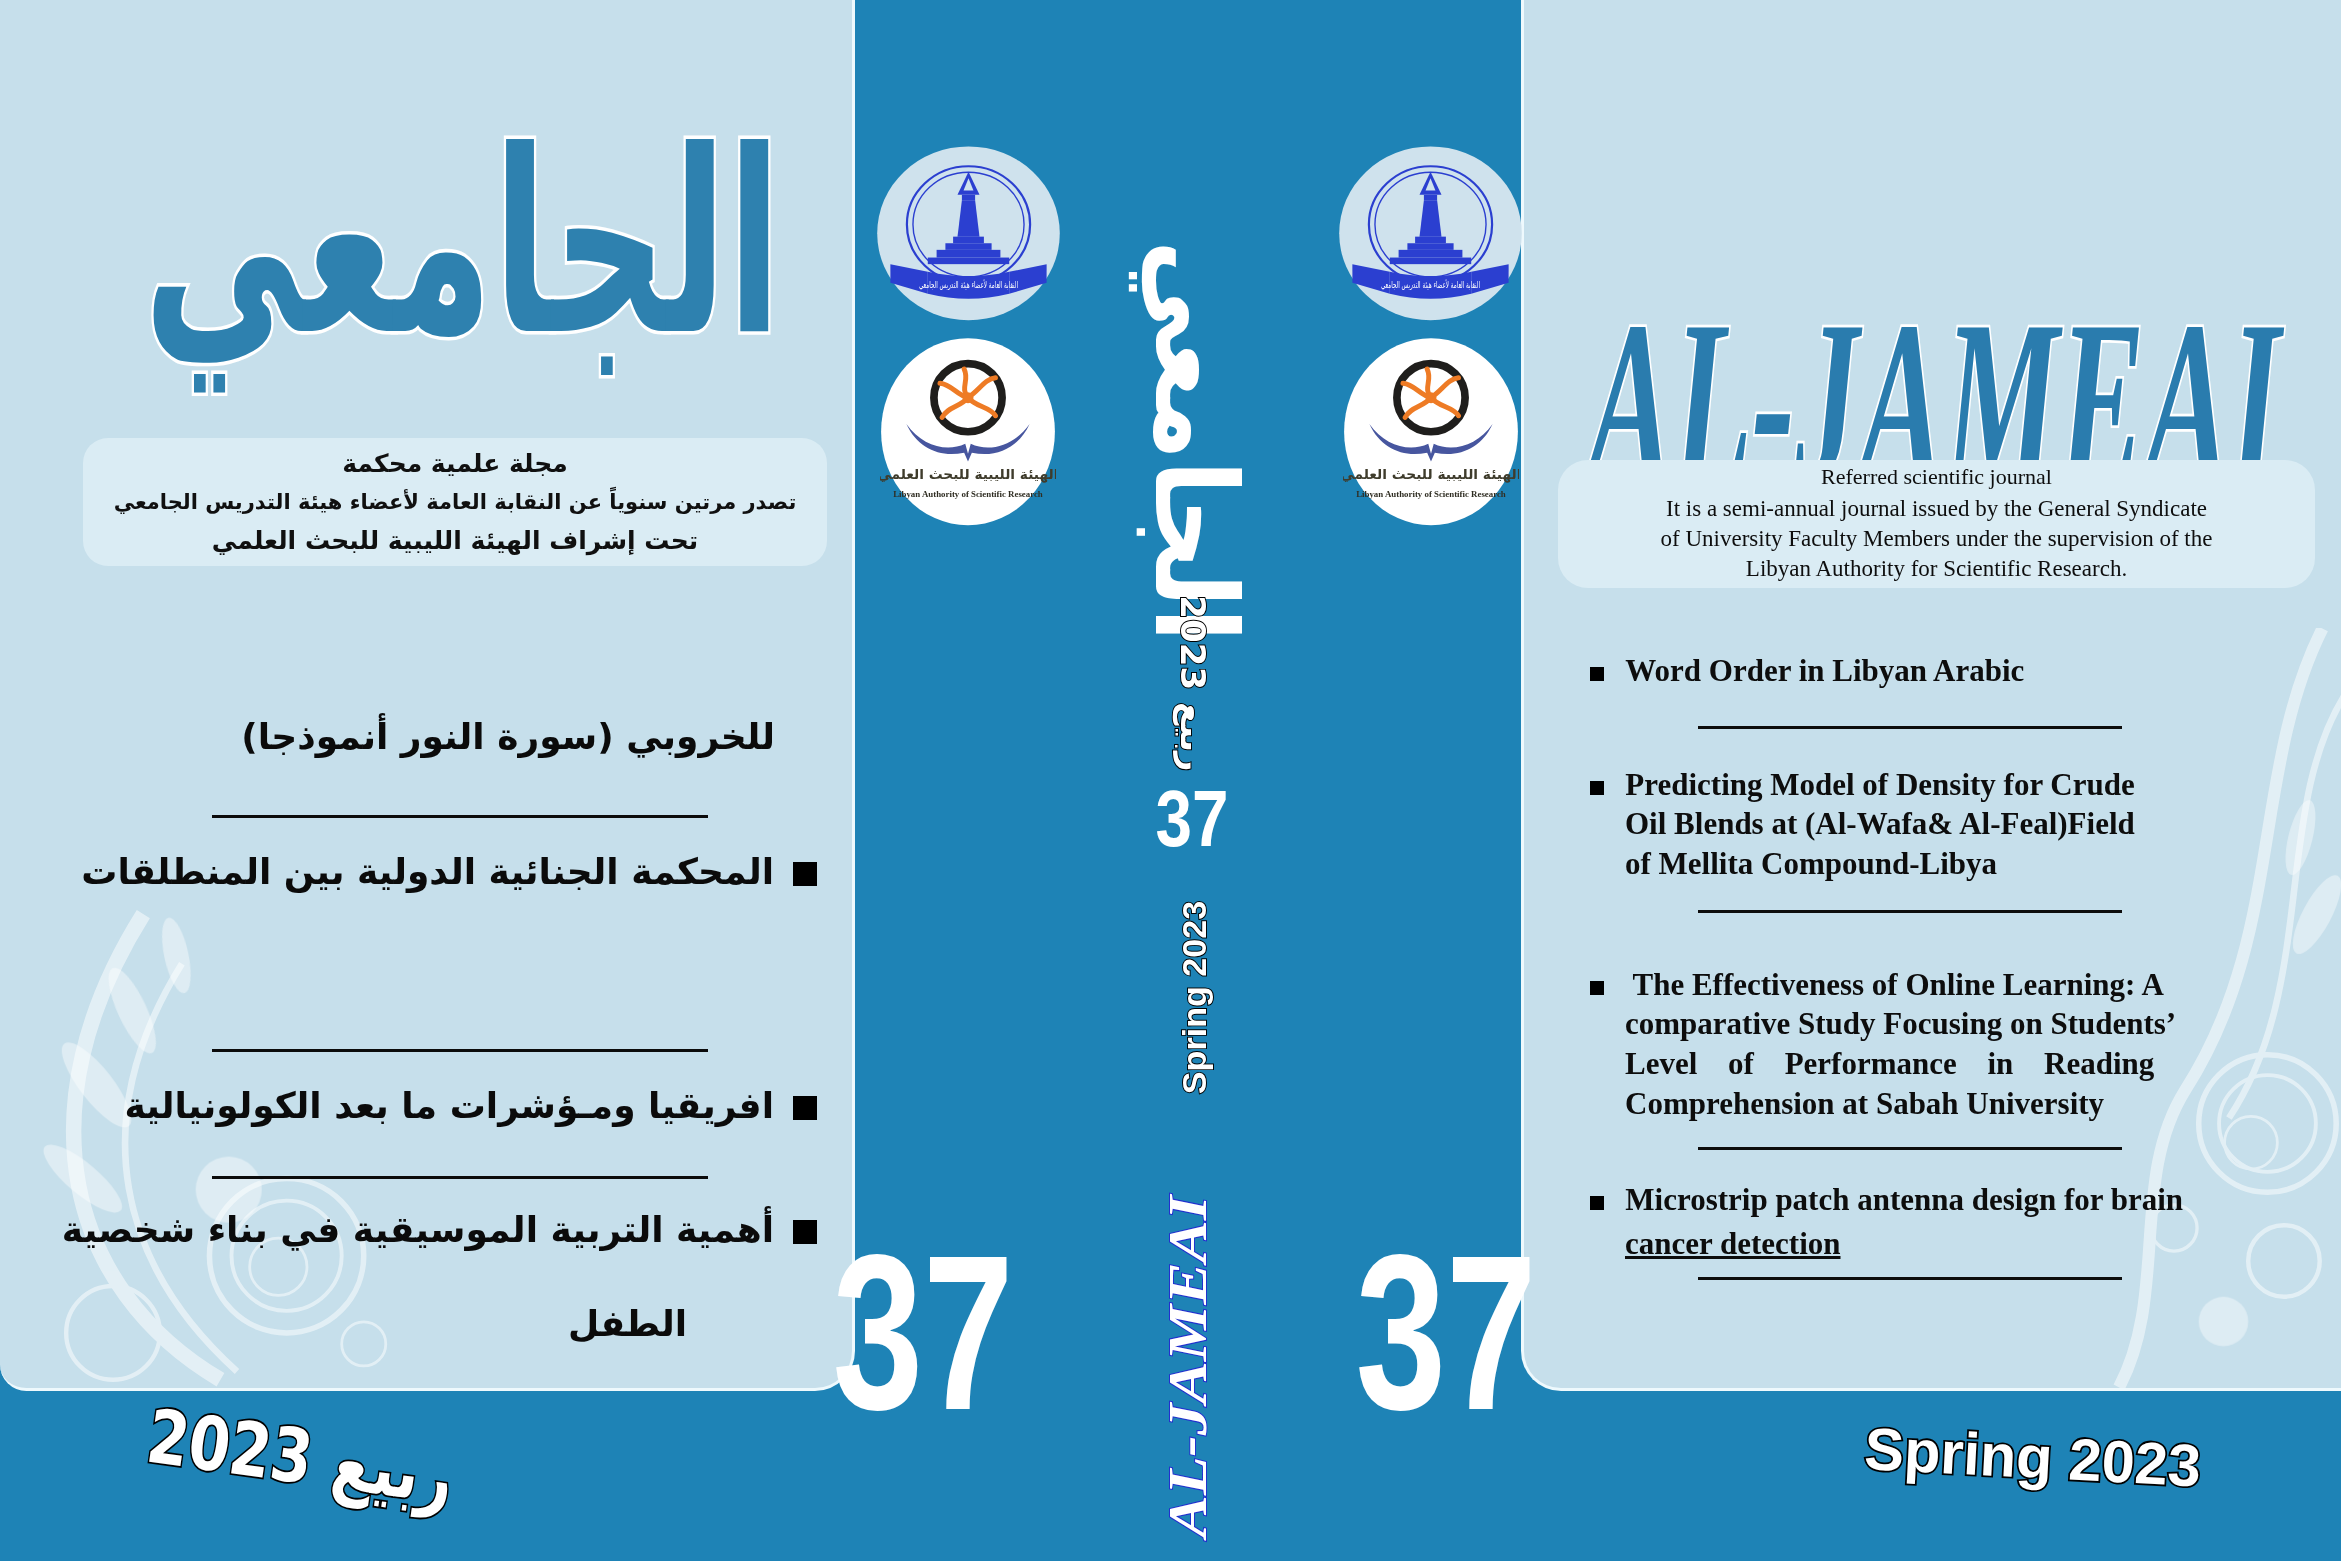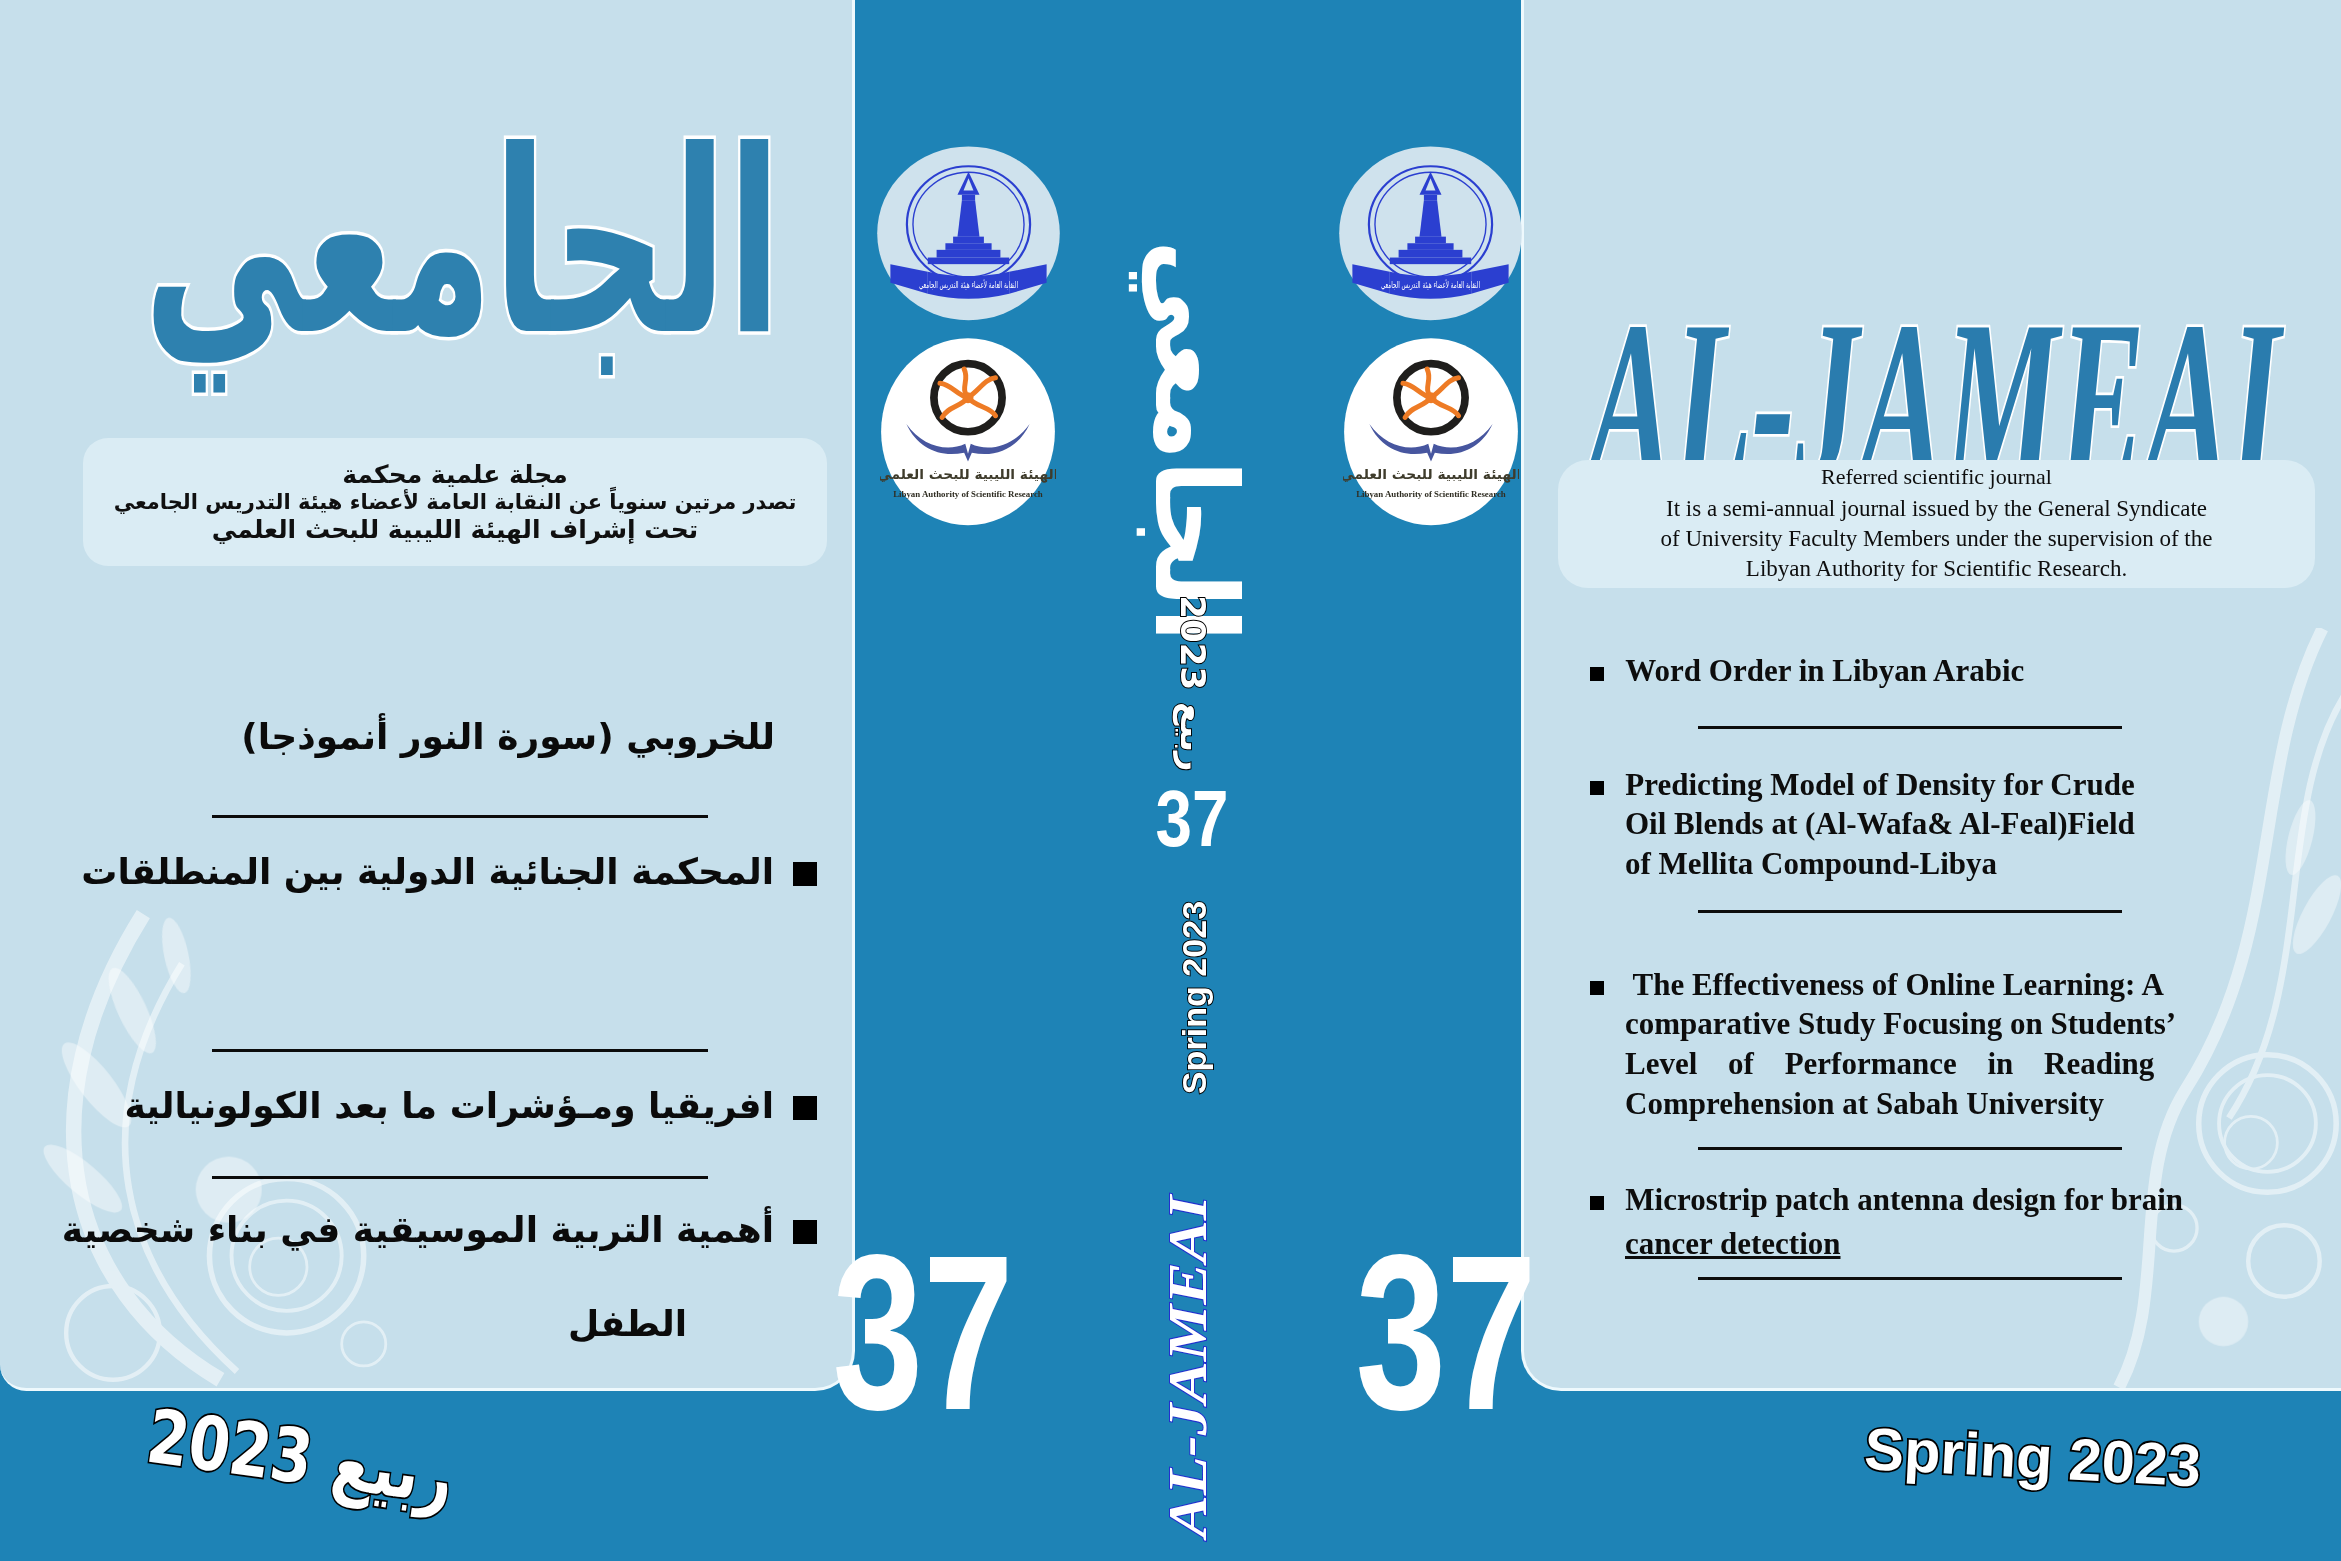--- a/index.html
+++ b/index.html
@@ -12,21 +12,21 @@
   .card{position:absolute;top:0;background:#c6dfeb;overflow:hidden;}
   .card-left{left:0;width:852px;height:1388px;border-right:3.9px solid #eef9fd;
              border-bottom:3.9px solid #eef9fd;border-radius:0 0 40px 26.4px;}
   .card-right{left:1521px;width:821px;height:1388px;border-left:3.9px solid #eef9fd;
               border-bottom:3.9px solid #eef9fd;border-radius:0 0 0 40px;}
 
   
   .ar-logo-svg{position:absolute;left:0;top:72px;}
   .info-box{position:absolute;left:83px;top:438px;width:744px;height:128px;background:#daecf4;
             border-radius:25px;display:flex;flex-direction:column;align-items:center;
-            justify-content:center;gap:1px;direction:rtl;color:#101010;font-weight:bold;}
+            justify-content:center;gap:12px;direction:rtl;color:#101010;font-weight:bold;}
   .info-line-1,.info-line-3{font-size:25px;}
   .info-line-2{font-size:21px;}
   .ar-line{position:absolute;direction:rtl;white-space:nowrap;font-weight:bold;
            font-size:36px;color:#0b0b0b;}
   .sq{display:inline-block;width:24px;height:24px;background:#000;margin-left:19px;vertical-align:middle;}
   .ar-rule{position:absolute;left:212px;width:496px;height:2.8px;background:#0b0b0b;}
   .a1l1{top:603px;right:35px;}  .a1l2{top:716px;right:77px;}
   .r1{top:815px;}
   .a2l1{top:851px;right:35px;}  .a2l2{top:961px;right:102px;}
   .r2{top:1049px;}

